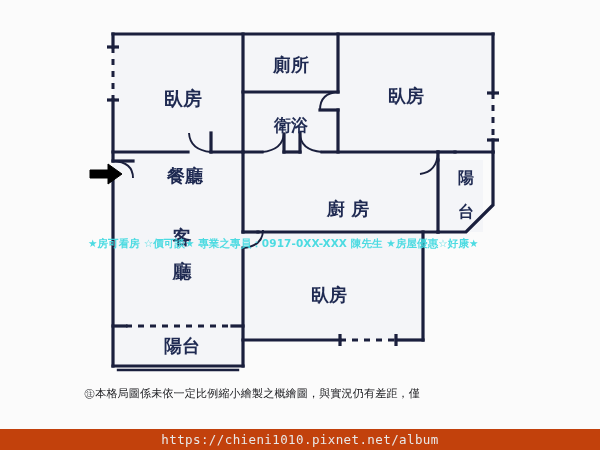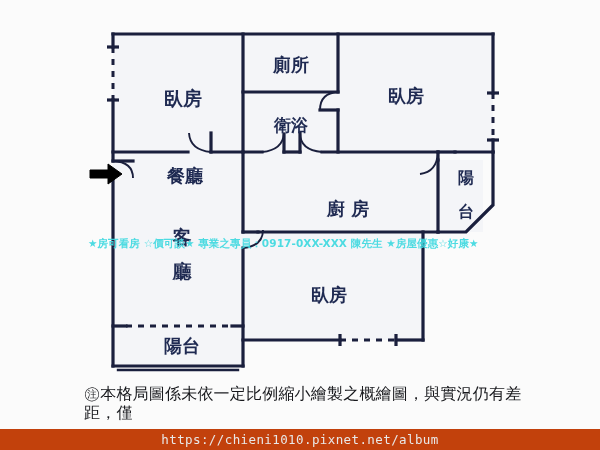--- a/index.html
+++ b/index.html
@@ -33,21 +33,21 @@
     font-weight: bold;
     text-anchor: middle;
     dominant-baseline: middle;
   }
   .caption {
     position: absolute;
     left: 84px;
     top: 384px;
     width: 440px;
     font-family: "DejaVu Serif", "Liberation Serif", serif;
-    font-size: 16px;
+    font-size: 11px;
     line-height: 19px;
     color: #17181c;
     letter-spacing: 0.2px;
   }
   .urlbar {
     position: absolute;
     left: 0;
     bottom: 0;
     width: 600px;
     height: 21px;

